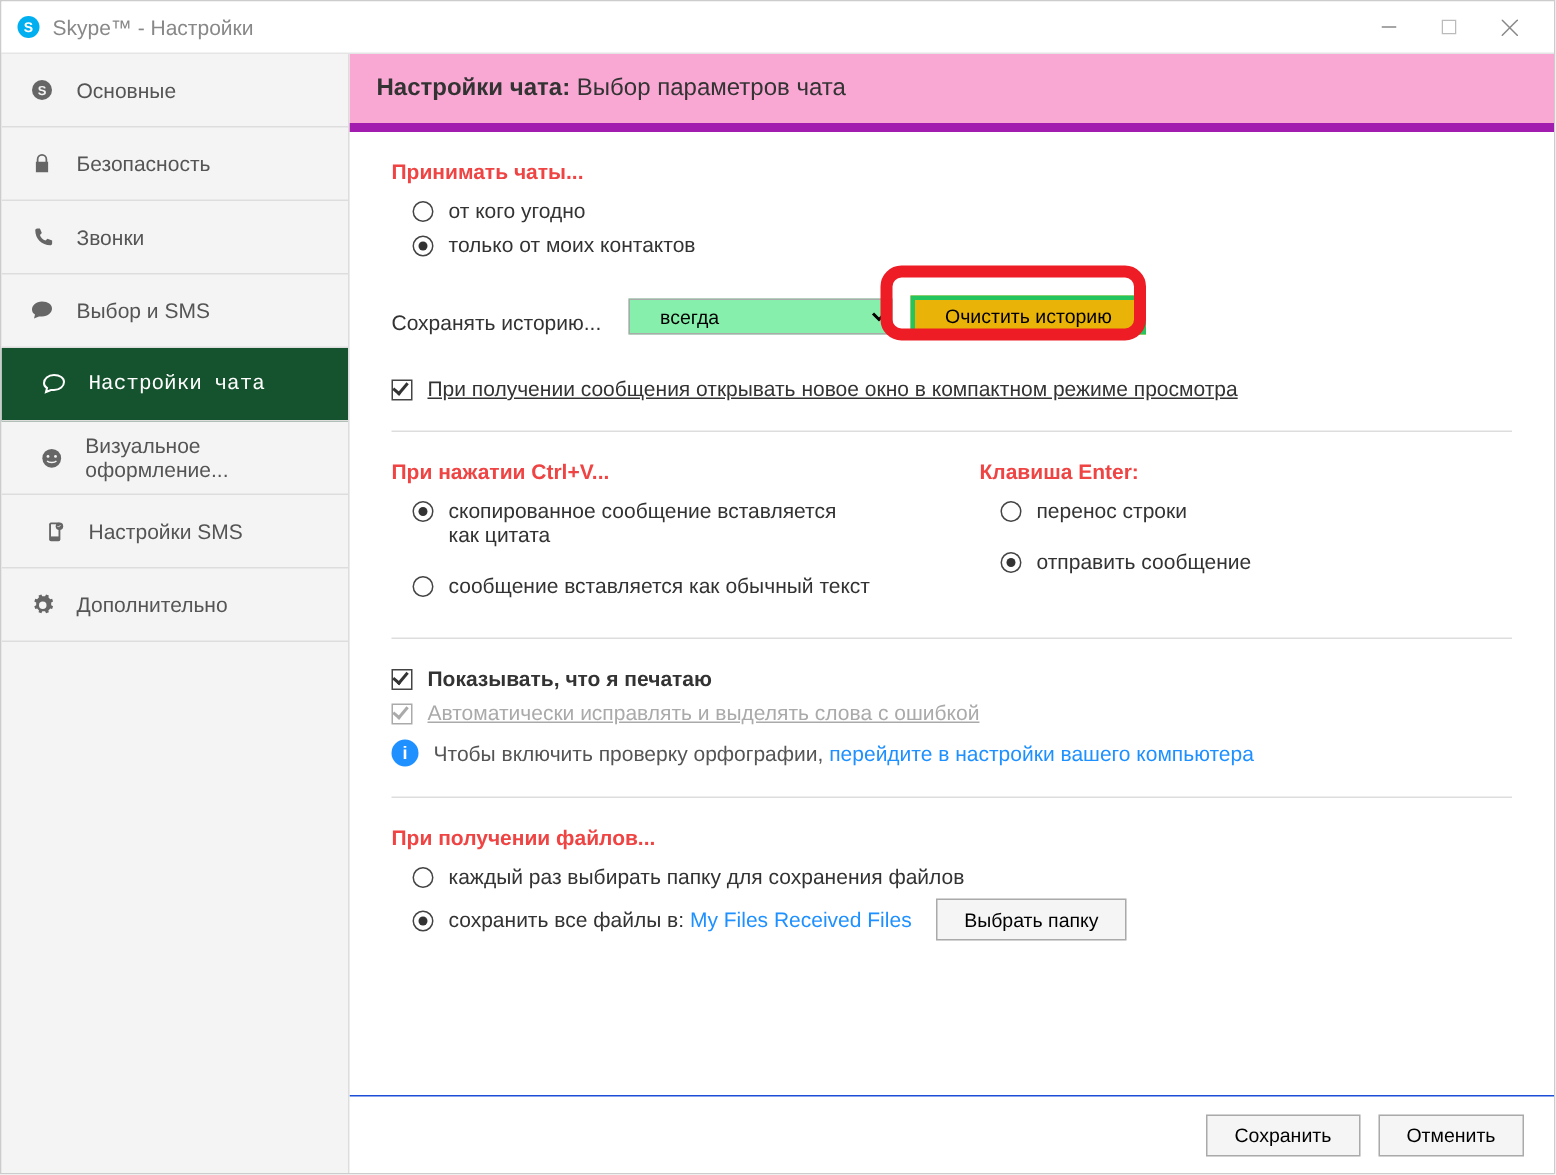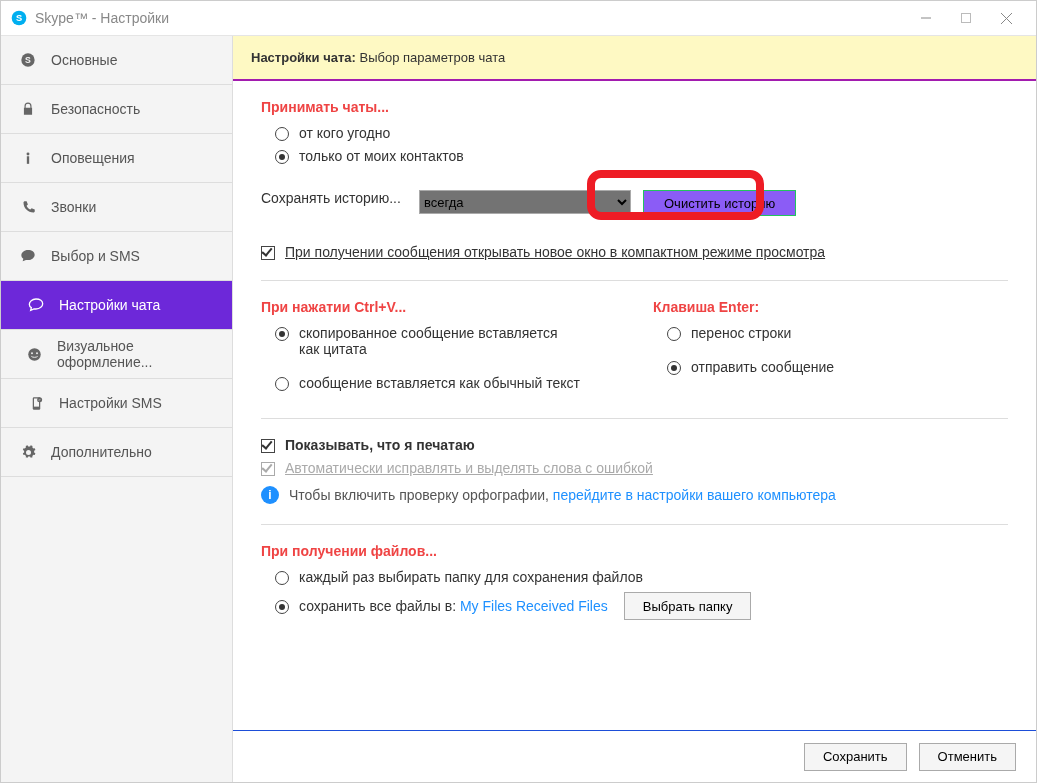--- a/index.html
+++ b/index.html
@@ -66,36 +66,37 @@
     font-size: 14px;
     cursor: pointer;
   }
   .sidebar .item .icon {
     width: 22px;
     margin-right: 12px;
     color: #666;
     display:flex; align-items:center; justify-content:center;
   }
   .sidebar .item.selected {
-    background: #6d28d9;
+    background: #14532d;
     color: #fff;
+    font-family: Liberation Mono, monospace;
   }
   .sidebar .item.selected .icon { color: #fff; }
   .sidebar .item.sub { padding-left: 24px; }
   .content {
     flex: 1;
     display: flex;
     flex-direction: column;
     overflow: hidden;
   }
   .content-header {
     padding: 14px 18px;
-    border-bottom: 2px solid #a21caf;
-    background: #fef9c3;
-    font-size: 13px;
+    border-bottom: 6px solid #a21caf;
+    background: #f9a8d4;
+    font-size: 16px;
     color: #333;
   }
   .content-header b { font-weight: 600; }
   .content-body {
     flex: 1;
     overflow-y: auto;
     padding: 18px 28px 10px 28px;
     position: relative;
   }
   .section-title {
@@ -144,41 +145,41 @@
     width: 4px; height: 8px;
     border: solid #333;
     border-width: 0 2px 2px 0;
     transform: rotate(40deg);
   }
   .checkbox.disabled { border-color: #aaa; }
   .checkbox.disabled.checked::after { border-color: #aaa; }
   .row-disabled { color: #aaa; }
   .history-row {
     display: flex;
-    align-items: flex-start;
+    align-items: flex-end;
     margin: 26px 0 2px 0;
   }
   .history-row .label {
     width: 158px;
     font-size: 14px;
     color: #333;
   }
   .history-row select {
-    width: 212px;
+    width: 176px;
     height: 24px;
     font-size: 13px;
     border: 1px solid #aaa;
-    padding: 1px 0;
-    background: #737373;
+    padding: 1px 16px;
+    background: #86efac;
   }
   .history-row .clear-btn {
     height: 26px;
     padding: 0 20px;
-    border: 1px solid #22c55e;
-    background: #8b5cf6;
+    border: 3px solid #22c55e;
+    background: #eab308;
     font-size: 13px;
     margin-left: 12px;
     cursor: pointer;
   }
   .highlight-box {
     position: absolute;
     border: 8px solid #ee1c25;
     border-radius: 14px;
     pointer-events: none;
   }
@@ -281,29 +282,20 @@
       <div class="item">
         <span class="icon">
           <svg width="14" height="14" viewBox="0 0 24 24" fill="#666">
               <path d="M6 10V7a6 6 0 0112 0v3h1v12H5V10h1zm2 0h8V7a4 4 0 00-8 0v3z"></path>
             </svg>
         </span>
         <span>Безопасность</span>
       </div>
       <div class="item">
         <span class="icon">
-          <svg width="14" height="14" viewBox="0 0 24 24" fill="#666">
-              <circle cx="12" cy="5" r="2.5"></circle>
-              <rect x="10" y="9" width="4" height="13"></rect>
-            </svg>
-        </span>
-        <span>Оповещения</span>
-      </div>
-      <div class="item">
-        <span class="icon">
           <svg width="15" height="15" viewBox="0 0 24 24" fill="#666">
               <path d="M6 2c-1 0-2 1-2 2 0 9 7 16 16 16 1 0 2-1 2-2v-3l-5-2-2 2c-3-1-5-3-6-6l2-2-2-5H6z"></path>
             </svg>
         </span>
         <span>Звонки</span>
       </div>
       <div class="item">
         <span class="icon">
           <svg width="16" height="16" viewBox="0 0 24 24" fill="#666">
               <path d="M12 3C6 3 2 7 2 11c0 2 1 4 3 5l-1 4 5-2c1 0 2 0 3 0 6 0 10-4 10-8s-4-7-10-7z"></path>

